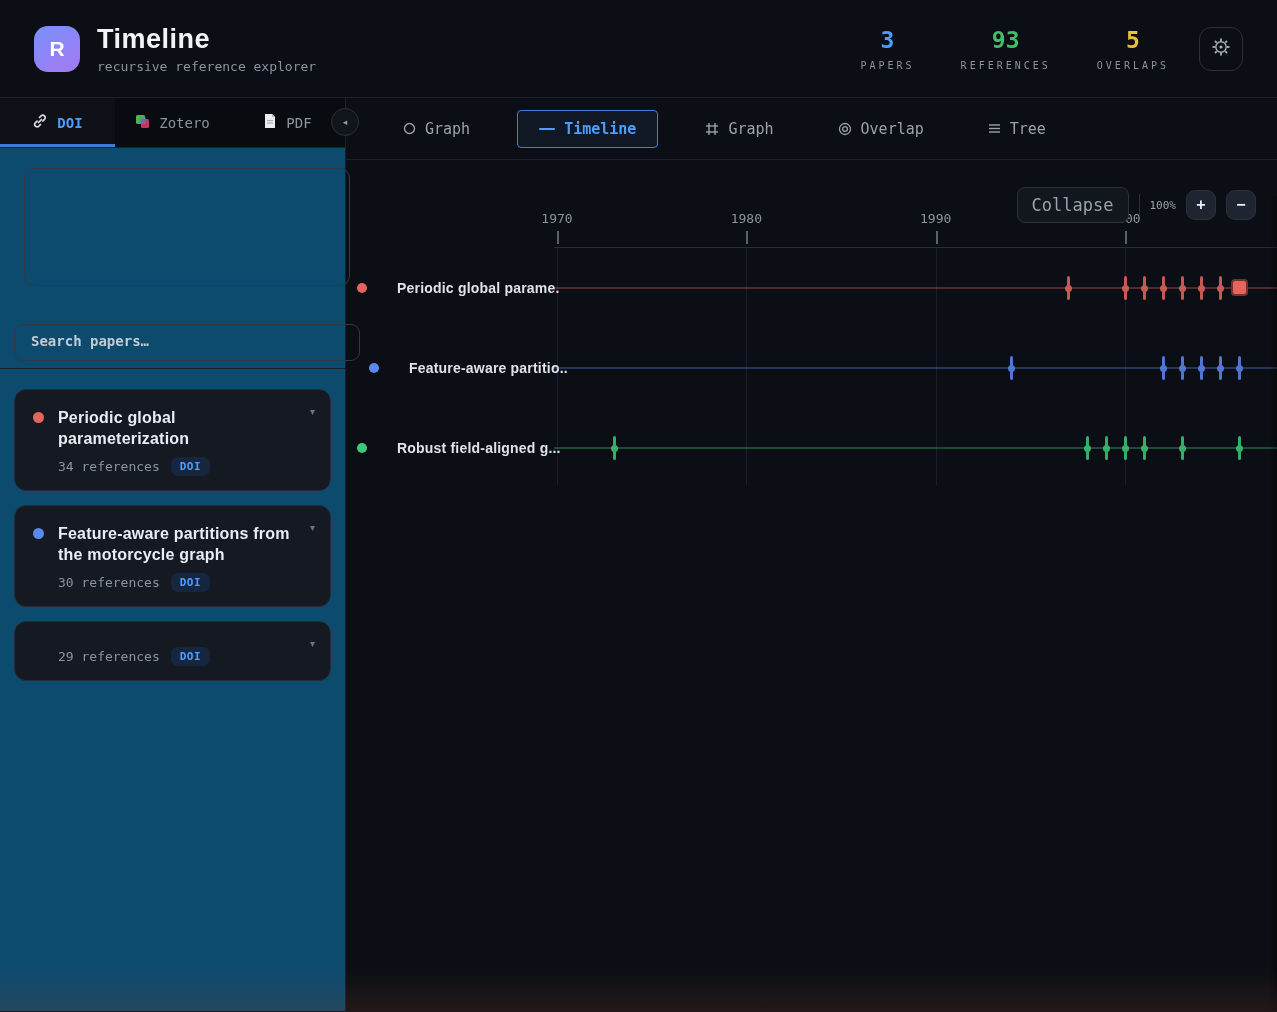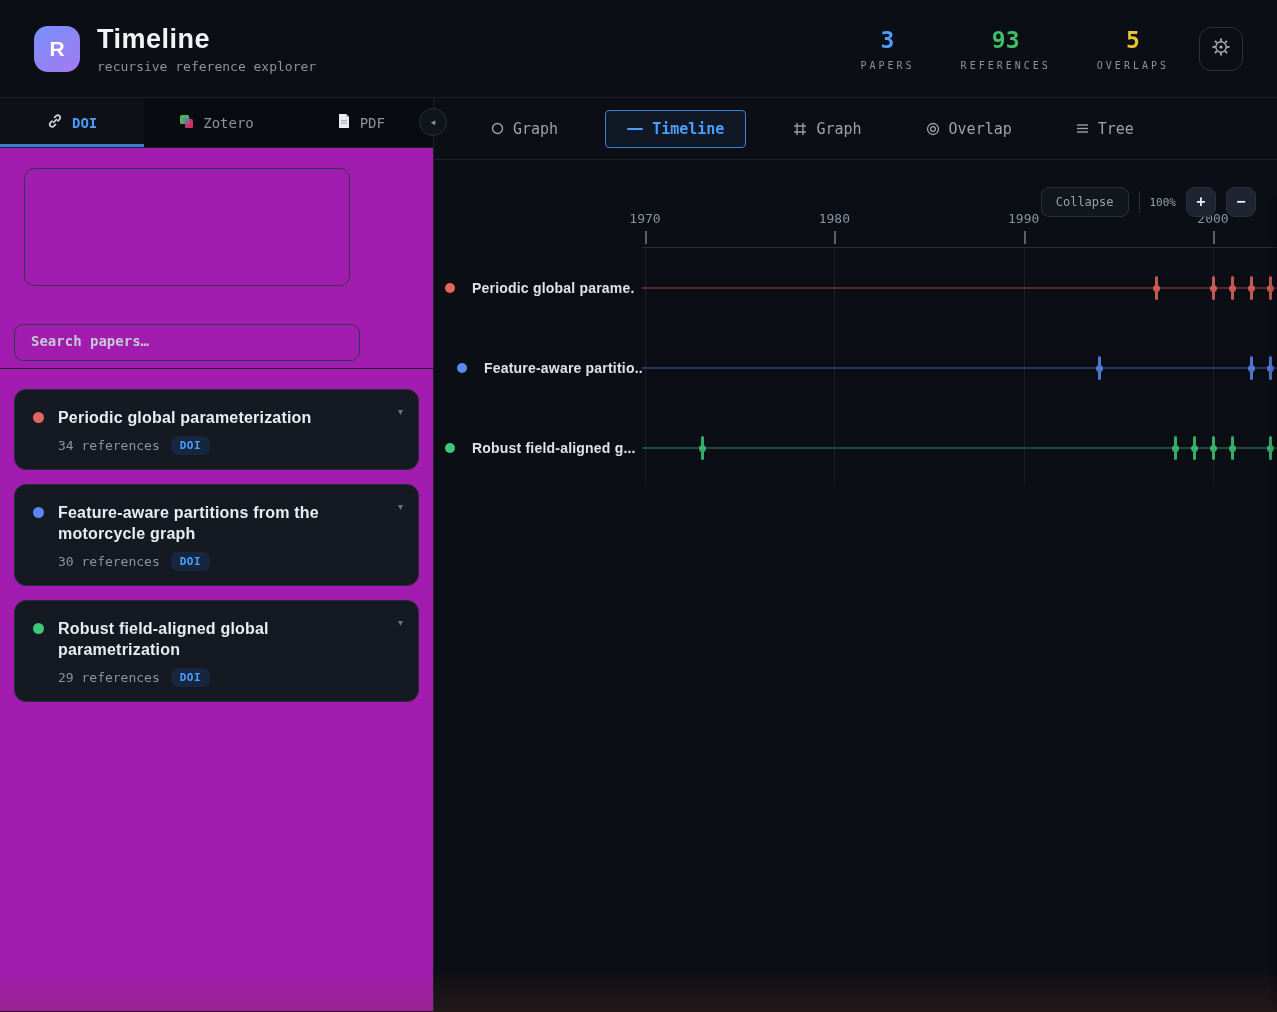--- a/index.html
+++ b/index.html
@@ -31,21 +31,21 @@
   .gear-btn {
     width:44px; height:44px; border-radius:12px; border:1px solid #2a303c;
     background:transparent; display:flex; align-items:center; justify-content:center;
     color:#a9b1bc; cursor:pointer;
   }
 
   
   .layout { display:flex; height:913px; }
 
   
-  .sidebar { width:434px; border-right:1px solid #1b2029; position:relative; background:#a21caf; }
+  .sidebar { width:346px; border-right:1px solid #1b2029; position:relative; background:#0c4a6e; }
   .side-tabs { display:flex; height:50px; background:#080b10; border-bottom:1px solid #1b2029; }
   .side-tab {
     flex:1; display:flex; align-items:center; justify-content:center; gap:9px;
     font-family:"DejaVu Sans Mono", monospace; font-size:14px; color:#8b93a0; cursor:pointer;
   }
   .side-tab.active {
     background:#0d1117; color:#4d9fff; font-weight:bold;
     box-shadow:inset 0 -3px 0 #3d7bd6;
   }
   .collapse-btn {
@@ -102,35 +102,35 @@
     color:#4d9fff; font-weight:bold; padding:9px 21px;
   }
   .view-tab svg { display:block; }
 
   .chart { position:absolute; top:62px; left:0; right:0; bottom:0; overflow:hidden; }
   .tl-controls {
     position:absolute; top:27px; right:21px; display:flex; align-items:center; gap:10px; z-index:5;
   }
   .collapse-lbl-btn {
     background:#12161d; border:1px solid #2b313c; border-radius:8px;
-    color:#9aa2ad; font-family:"DejaVu Sans Mono", monospace; font-size:12px;
+    color:#9aa2ad; font-family:"DejaVu Sans Mono", monospace; font-size:17px;
     padding:7px 14px; cursor:pointer;
   }
   .ctrl-sep { width:1px; height:22px; background:#2b313c; }
   .zoom-level { font-family:"DejaVu Sans Mono", monospace; font-size:11px; color:#9aa2ad; }
   .zoom-btn {
     width:30px; height:30px; border-radius:9px; background:#1e2530; border:1px solid #2b313c;
     color:#eceff3; font-size:16px; font-weight:bold; cursor:pointer; line-height:1;
   }
   .year-label { position:absolute; width:60px; text-align:center; top:51px;
     font-family:"DejaVu Sans Mono", monospace; font-size:13px; color:#8b93a0; }
   .axis-tick { position:absolute; top:71px; width:2px; height:13px; background:#596170; }
   .axis-line { position:absolute; left:208px; right:0; top:87px; height:1px; background:#262d39; }
   .gridline { position:absolute; top:88px; width:1px; height:237px; background:#191e27; }
-  .tl-row-label { position:absolute; display:flex; align-items:center; gap:17px; height:20px; cursor:pointer; }
+  .tl-row-label { position:absolute; display:flex; align-items:center; gap:30px; height:20px; cursor:pointer; }
   .tl-dot { width:10px; height:10px; border-radius:50%; flex:none; }
   .tl-label-text { font-size:14px; font-weight:700; color:#dfe3e9; letter-spacing:0.2px; }
   .tl-line { position:absolute; left:208px; right:0; height:2px; opacity:0.33; }
   .tl-tick { position:absolute; width:3px; height:24px; border-radius:2px; opacity:0.85; cursor:pointer; }
   .tl-tick-core { position:absolute; left:-2px; top:9px; width:7px; height:7px; border-radius:4px; }
   .tl-paper-node { position:absolute; width:17px; height:17px; border-radius:4px;
     border:2px solid rgba(20,10,10,0.55); cursor:pointer; }
 
   .bottom-glow {
     position:absolute; left:0; right:0; bottom:0; height:44px; pointer-events:none;
@@ -253,24 +253,20 @@
           <div class="card-title">Feature-aware partitions from the motorcycle graph</div>
         </div>
         <span class="card-caret">▾</span>
         <div class="card-meta">
           <span class="ref-count">30 references</span>
           <span class="doi-badge">DOI</span>
         </div>
       </div>
 
       <div class="paper-card">
-        <div class="card-row">
-          <span class="card-dot" style="background:#3ec878"></span>
-          <div class="card-title">Robust field-aligned global parametrization</div>
-        </div>
         <span class="card-caret">▾</span>
         <div class="card-meta">
           <span class="ref-count">29 references</span>
           <span class="doi-badge">DOI</span>
         </div>
       </div>
 
     </div>
   </div>
 

